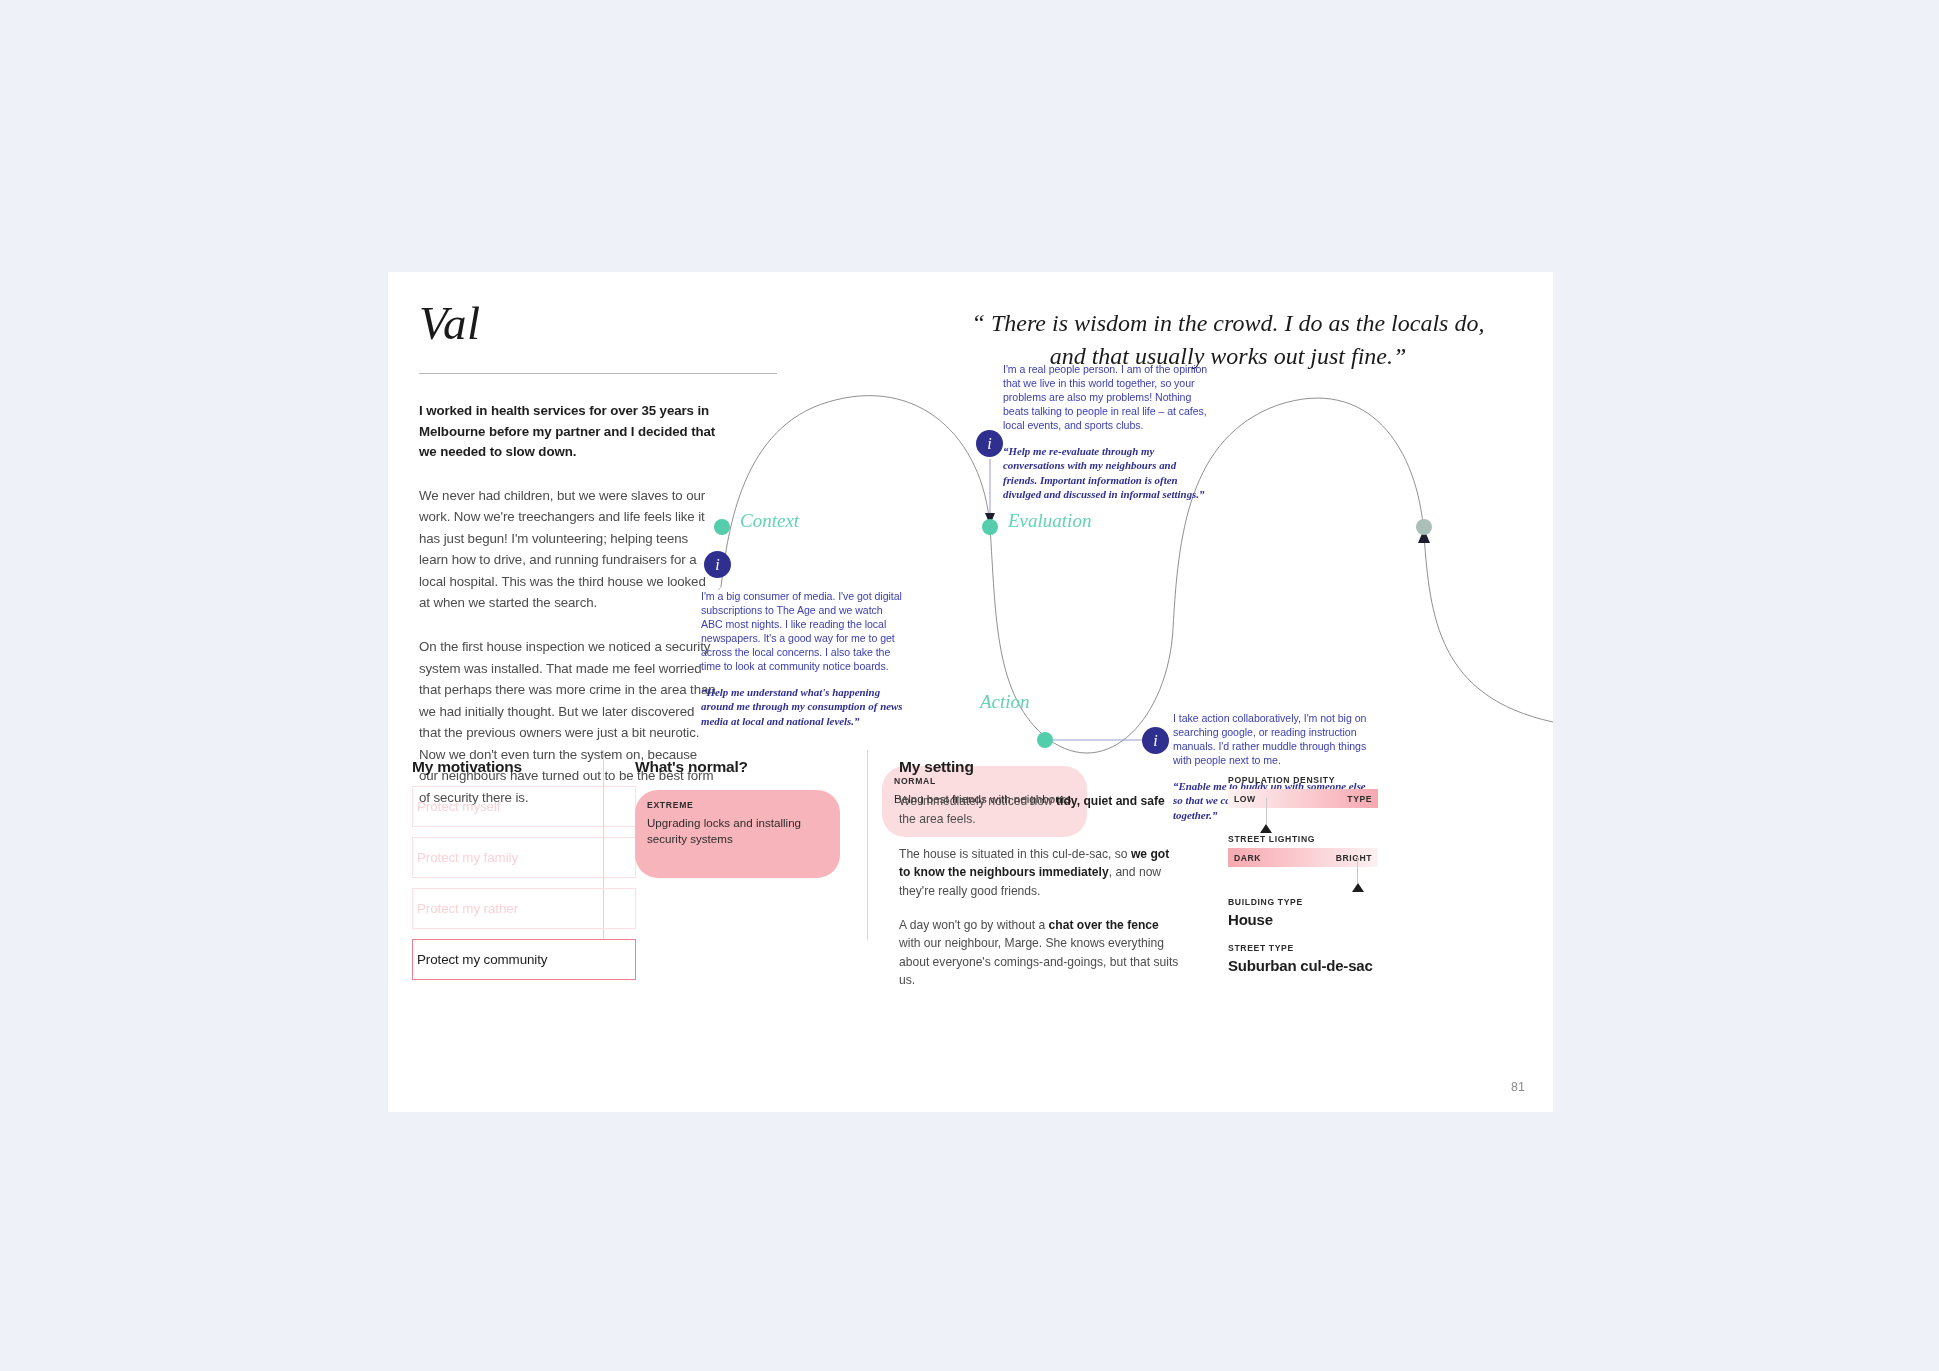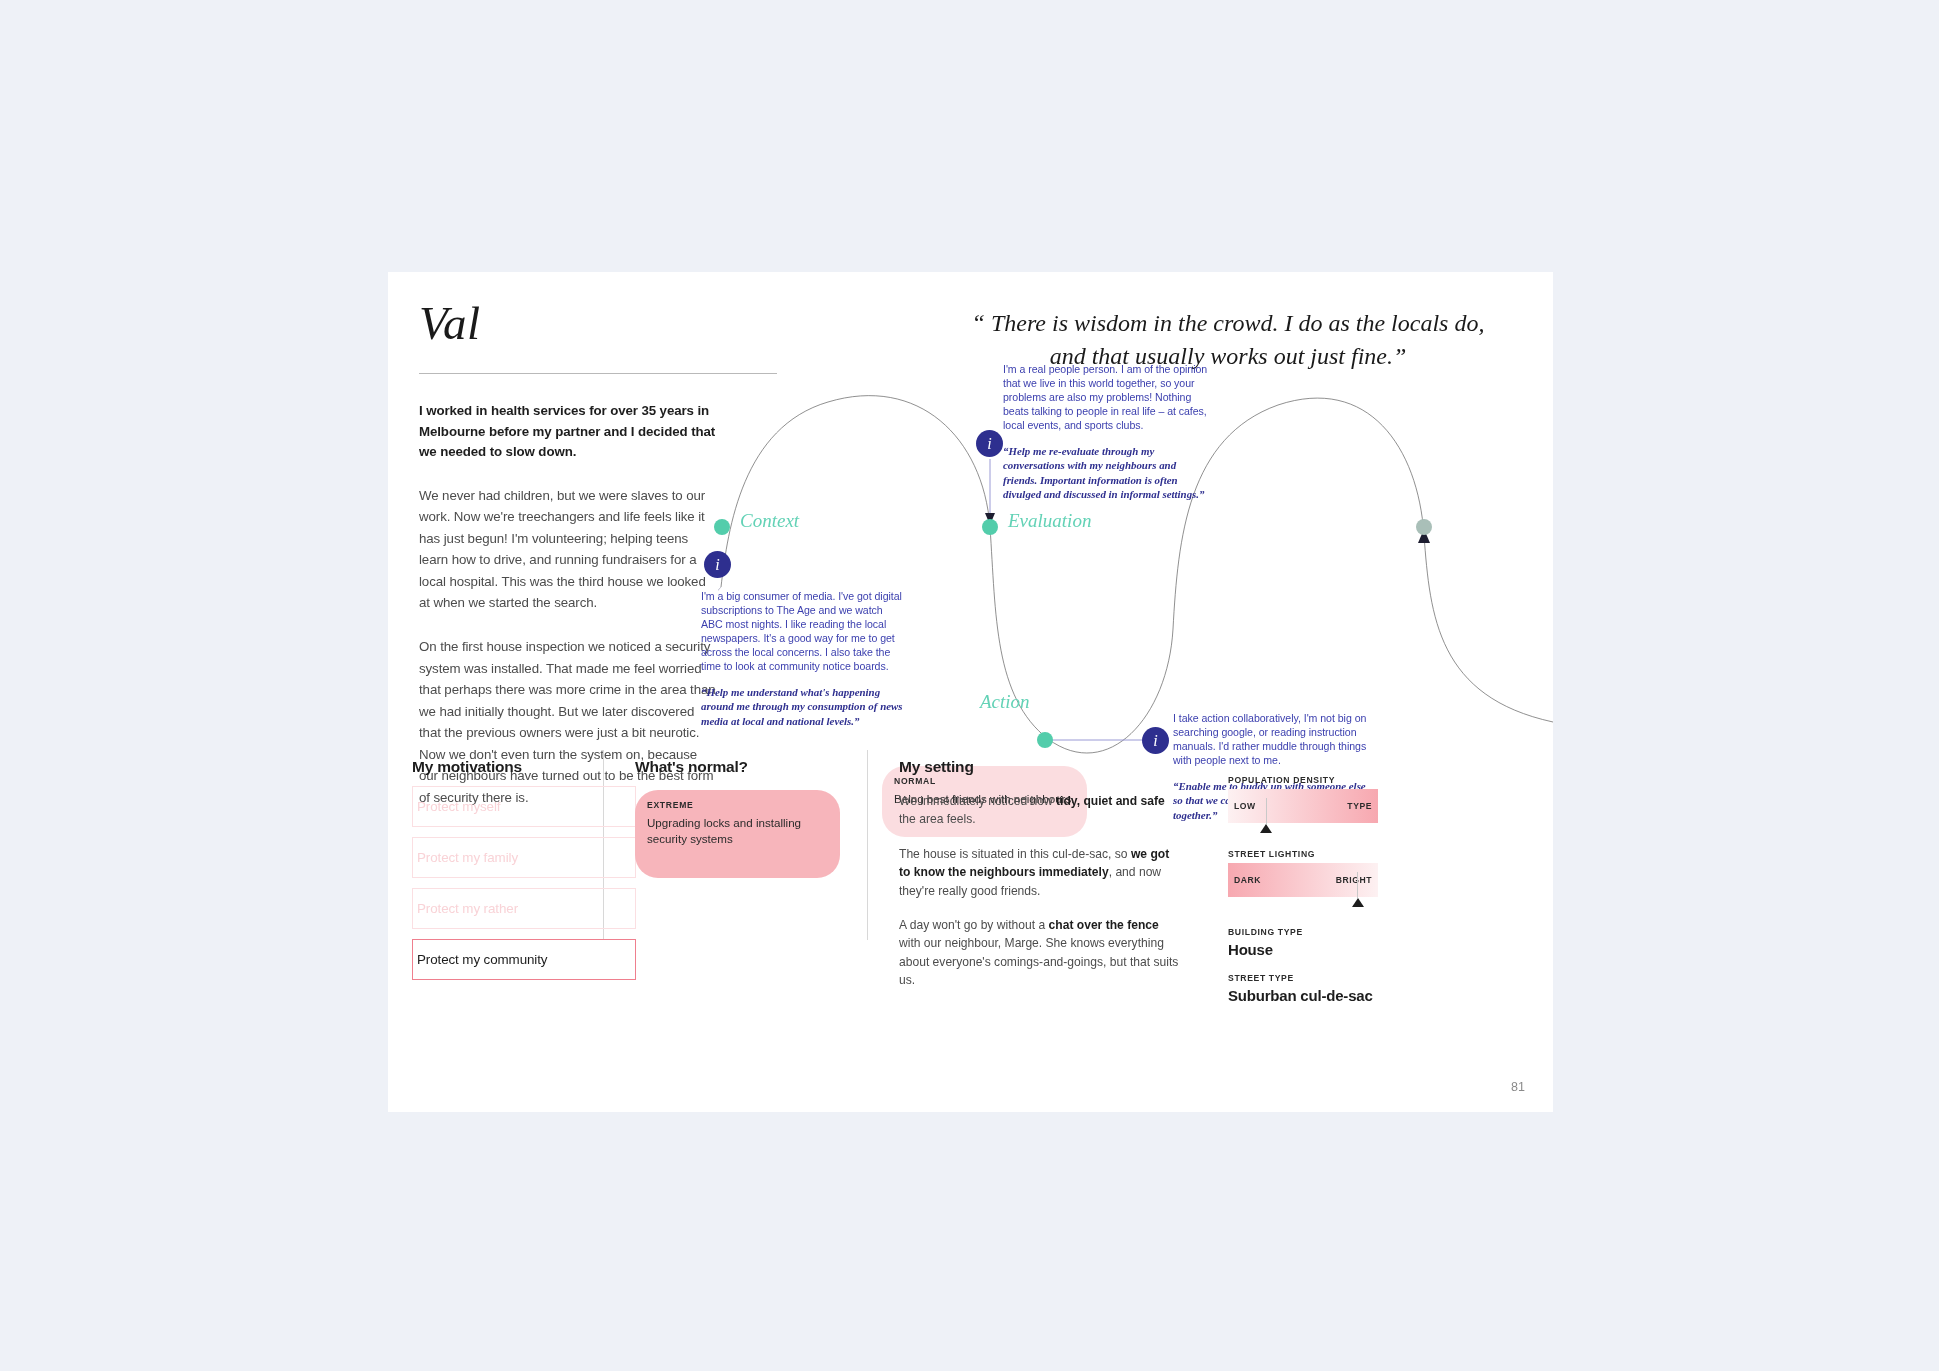--- a/index.html
+++ b/index.html
@@ -143,21 +143,21 @@
   .set-p { font-size: 12.1px; line-height: 1.52; color: #4c4c4c; margin-top: 16px; }
   .set-p b { color: #1d1d1d; font-weight: bold; }
 
   .metrics { position: absolute; left: 840px; top: 25px; width: 185px; }
   .metric-label {
     font-size: 8.6px; font-weight: bold; letter-spacing: 0.65px;
     color: #2b2b2b; margin-bottom: 4px;
   }
   .metric-group { margin-bottom: 14px; position: relative; }
   .gradient-bar {
-    position: relative; height: 34px; width: 150px;
+    position: relative; height: 19px; width: 150px;
     display: flex; align-items: center; justify-content: space-between;
     padding: 0 6px;
   }
   .gradient-bar.low-high { background: linear-gradient(to right, #fdf1f2, #f7a8b0); }
   .gradient-bar.dark-bright { background: linear-gradient(to right, #f7a8b0, #fdf1f2); }
   .bar-end {
     font-size: 8.6px; font-weight: bold; letter-spacing: 0.55px; color: #2b2b2b;
   }
   .marker { position: absolute; top: 0; width: 1px; height: 30px; }
   .marker .stem { width: 1px; height: 26px; background: #c9c9c9; margin: 0 auto; }

